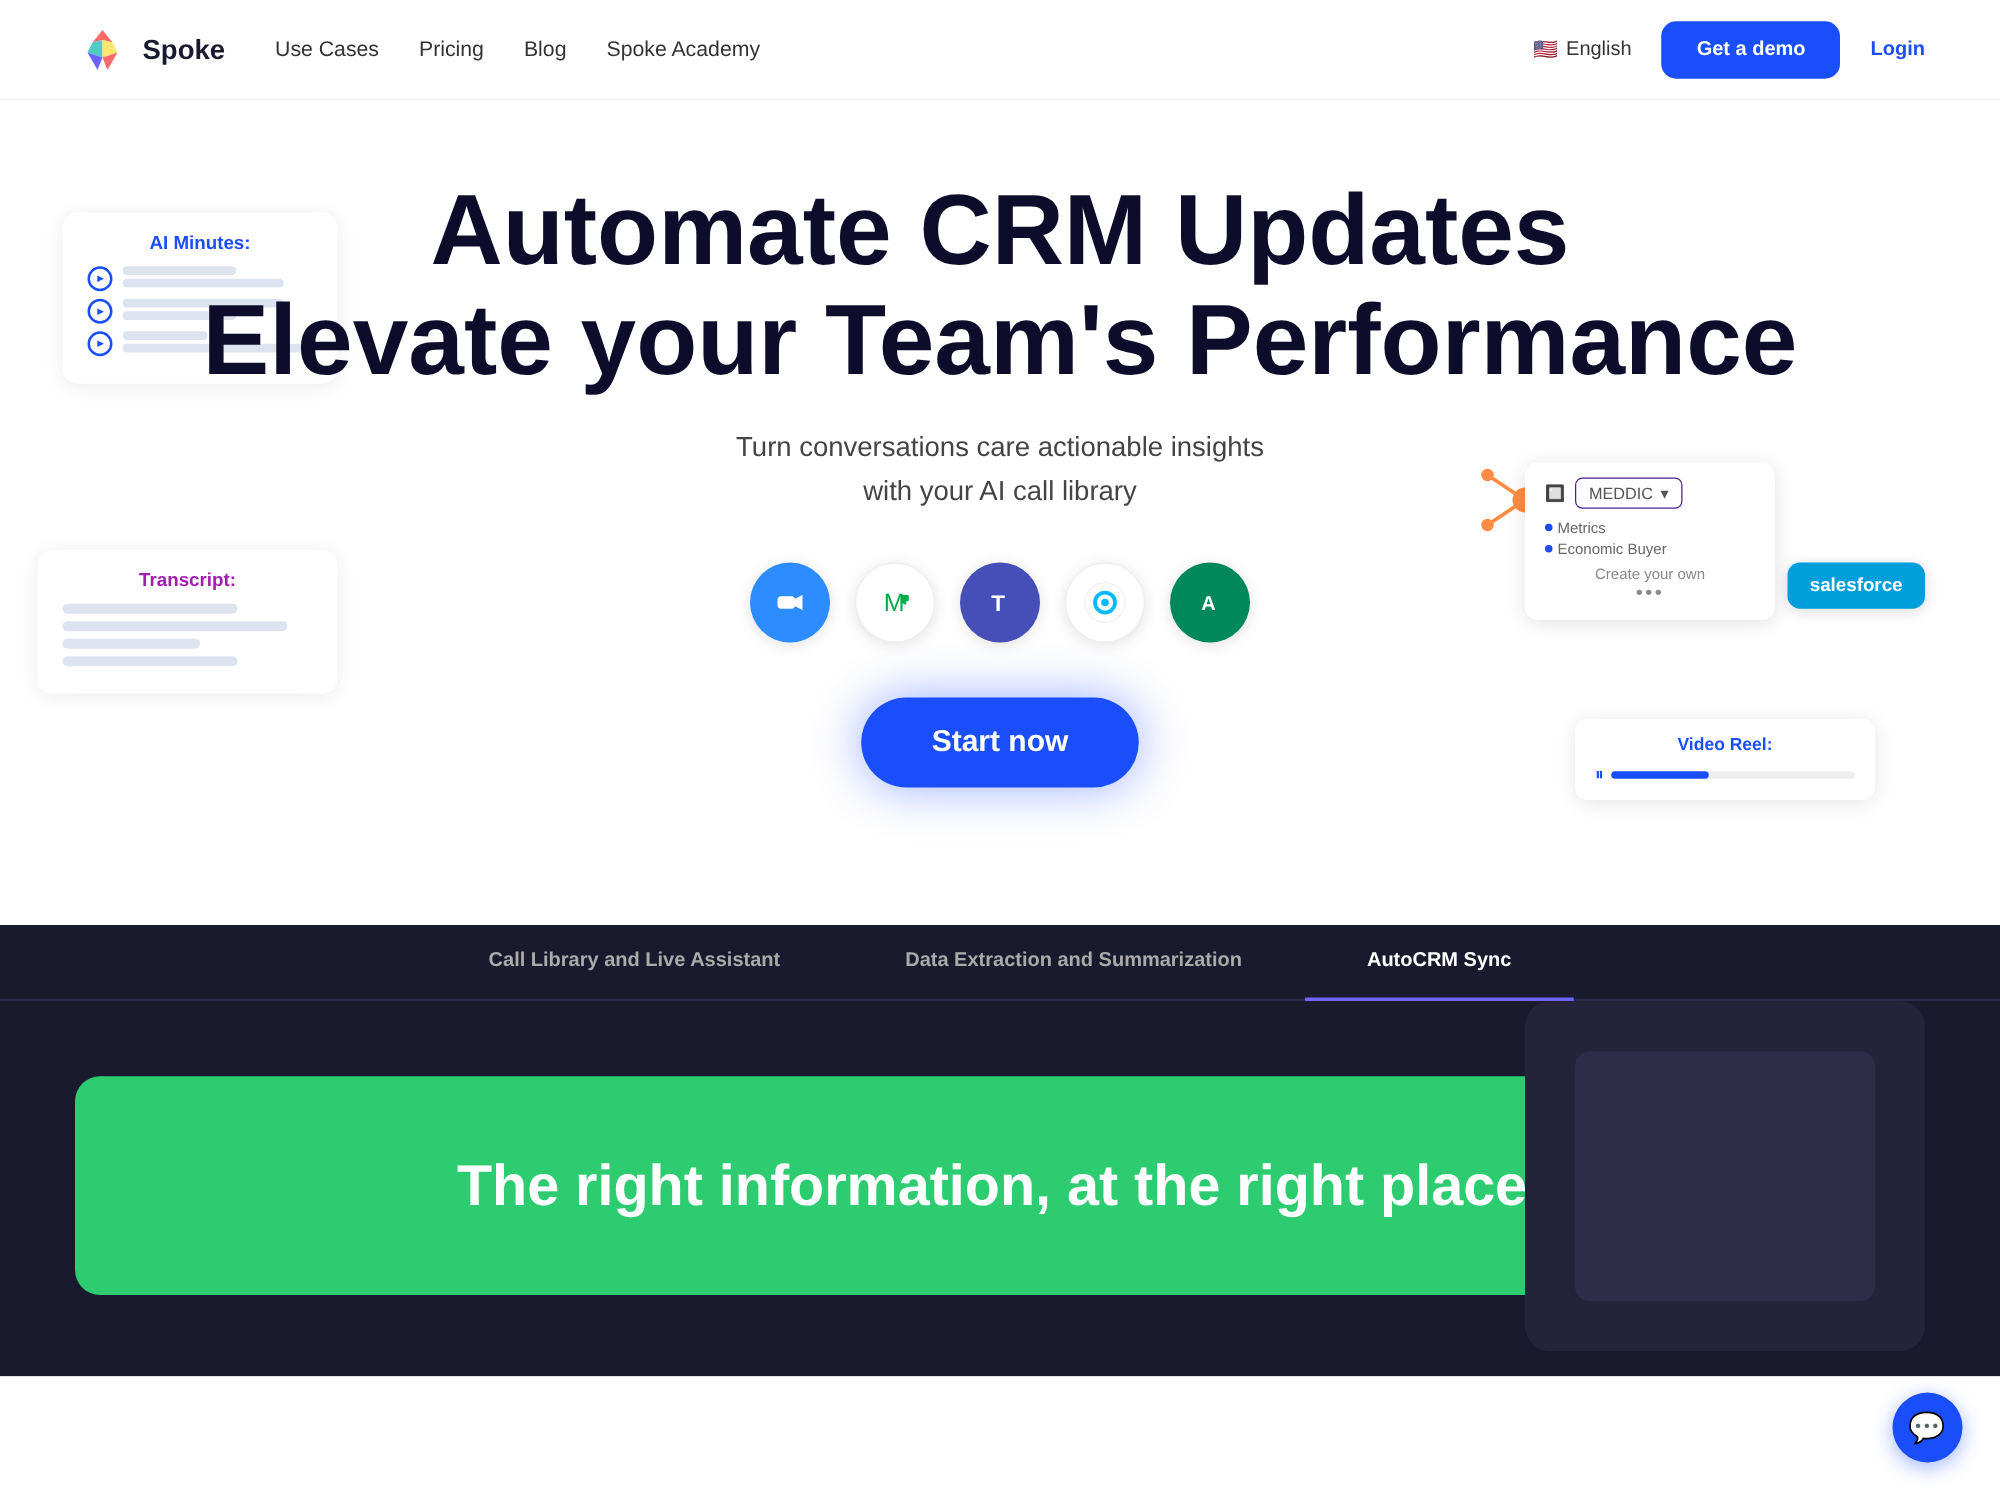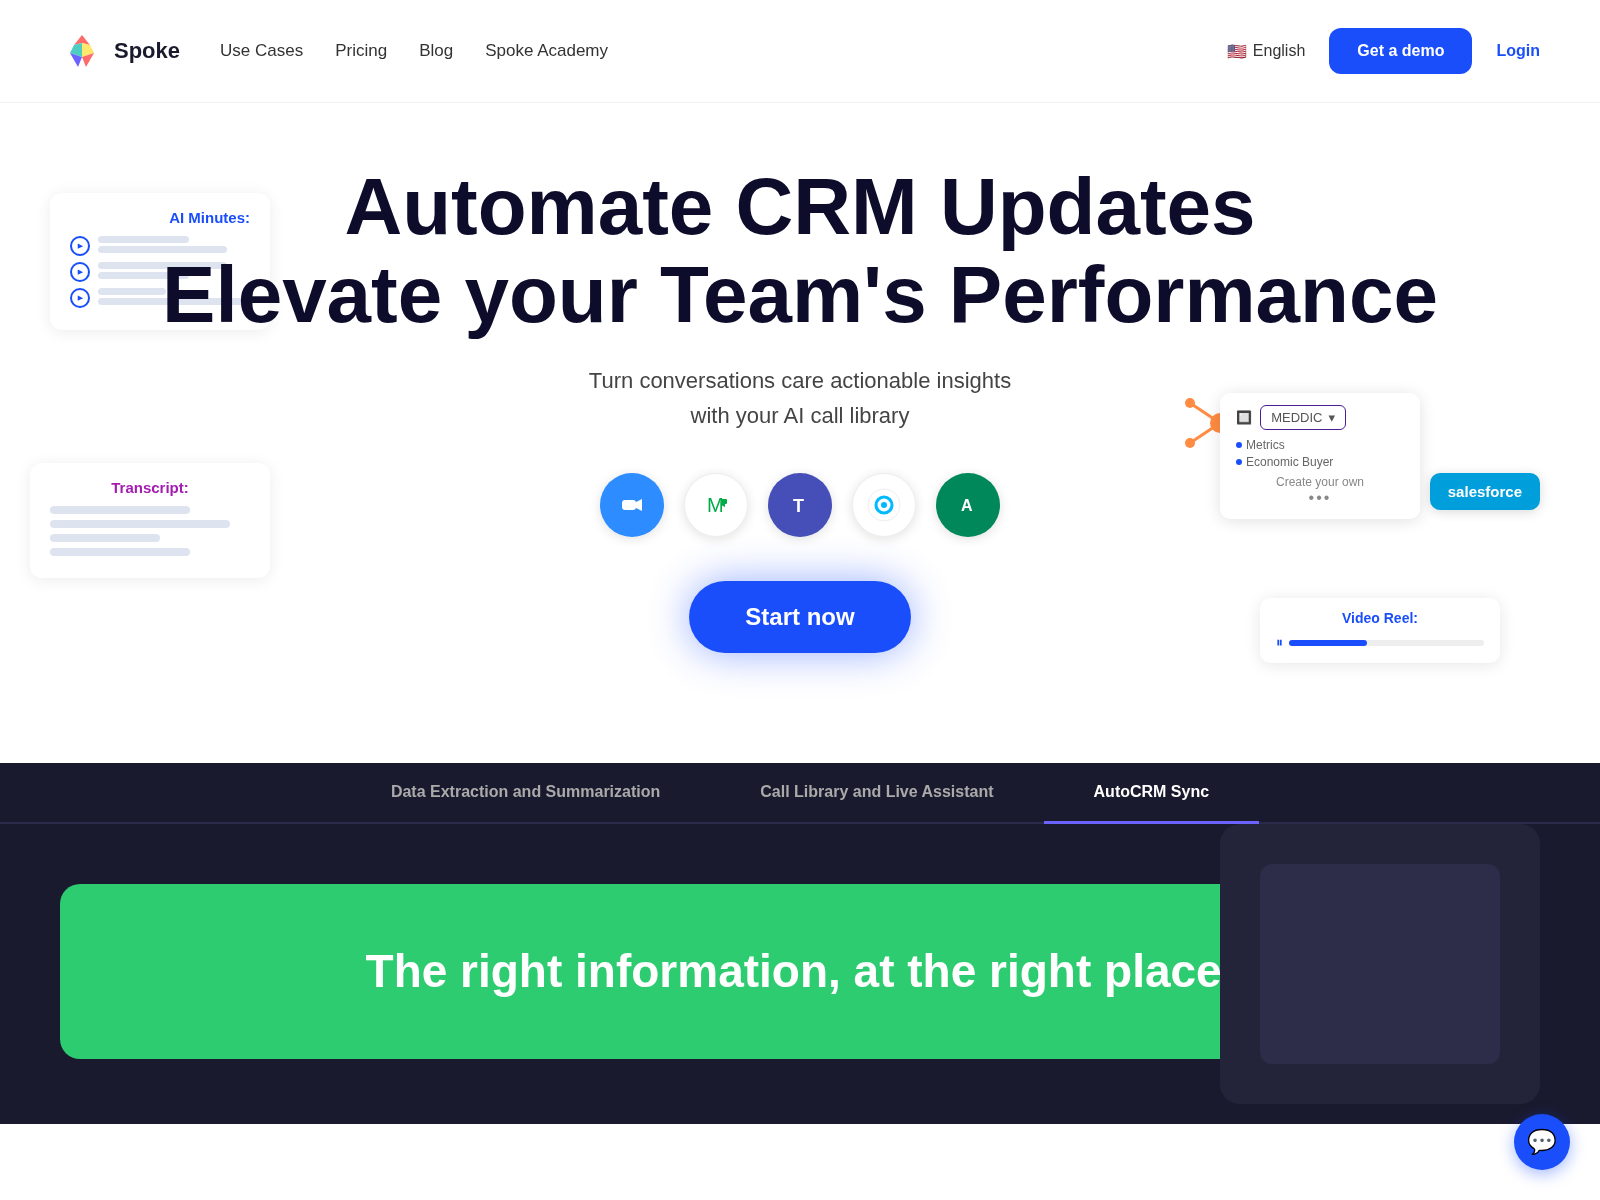--- a/index.html
+++ b/index.html
@@ -1,21 +1,21 @@
 <!DOCTYPE html>
 <html><head>
   <meta charset="utf-8">
   <style>
     * { margin: 0; padding: 0; box-sizing: border-box; }
     body { font-family: -apple-system, BlinkMacSystemFont, 'Segoe UI', sans-serif; background: #fff; overflow-x: hidden; width: 1600px; }
 
     
     .navbar {
       display: flex; align-items: center; justify-content: space-between;
-      padding: 0 60px; height: 103px; background: #fff;
+      padding: 0 60px; height: 80px; background: #fff;
       border-bottom: 1px solid #f0f0f0; position: relative; z-index: 10;
     }
     .navbar-left { display: flex; align-items: center; gap: 40px; }
     .logo { display: flex; align-items: center; gap: 10px; }
     .logo-icon { width: 44px; height: 44px; }
     .logo-text { font-size: 22px; font-weight: 700; color: #1a1a2e; }
     .nav-links { display: flex; gap: 32px; }
     .nav-link { font-size: 17px; color: #333; text-decoration: none; font-weight: 500; cursor: pointer; }
     .navbar-right { display: flex; align-items: center; gap: 24px; }
     .lang-btn { display: flex; align-items: center; gap: 6px; font-size: 16px; color: #333; cursor: pointer; }
@@ -65,21 +65,21 @@
     .tagline {
       font-size: 16px; color: #1a4efa; font-weight: 500; margin-bottom: 30px;
     }
 
     
     .ai-minutes-card {
       position: absolute; left: 50px; top: 90px;
       background: #fff; border-radius: 12px; padding: 16px 20px;
       box-shadow: 0 2px 16px rgba(0,0,0,0.08); min-width: 220px;
     }
-    .ai-minutes-title { font-size: 15px; font-weight: 700; color: #1a4efa; margin-bottom: 10px; text-align: right; }
+    .ai-minutes-title { font-size: 15px; font-weight: 700; color: #1a4efa; margin-bottom: 10px; }
     .ai-row { display: flex; align-items: center; gap: 8px; margin-bottom: 6px; }
     .play-circle {
       width: 20px; height: 20px; border-radius: 50%; border: 2px solid #1a4efa;
       display: flex; align-items: center; justify-content: center; flex-shrink: 0;
     }
     .play-circle::after { content: '▶'; font-size: 7px; color: #1a4efa; margin-left: 1px; }
     .bar-group { flex: 1; }
     .bar { height: 7px; background: #dde4f0; border-radius: 4px; margin-bottom: 3px; }
     .bar.w60 { width: 60%; }
     .bar.w85 { width: 85%; }
@@ -352,22 +352,22 @@
         <div class="progress-bar-fill"></div>
       </div>
     </div>
   </div>
 
 </section>
 
 <div class="bottom-section">
 
   <div class="tabs-row">
+    <div class="tab-item">Call Library and Live Assistant</div>
     <div class="tab-item">Data Extraction and Summarization</div>
-    <div class="tab-item">Call Library and Live Assistant</div>
     <div class="tab-item active">AutoCRM Sync</div>
   </div>
 
   <div class="bottom-content">
     <div style="flex:1; display:flex; justify-content:center; align-items:flex-start; padding-top:20px;">
       <div class="green-card">
         <div class="green-card-title">The right information, at the right place.</div>
       </div>
     </div>
 

